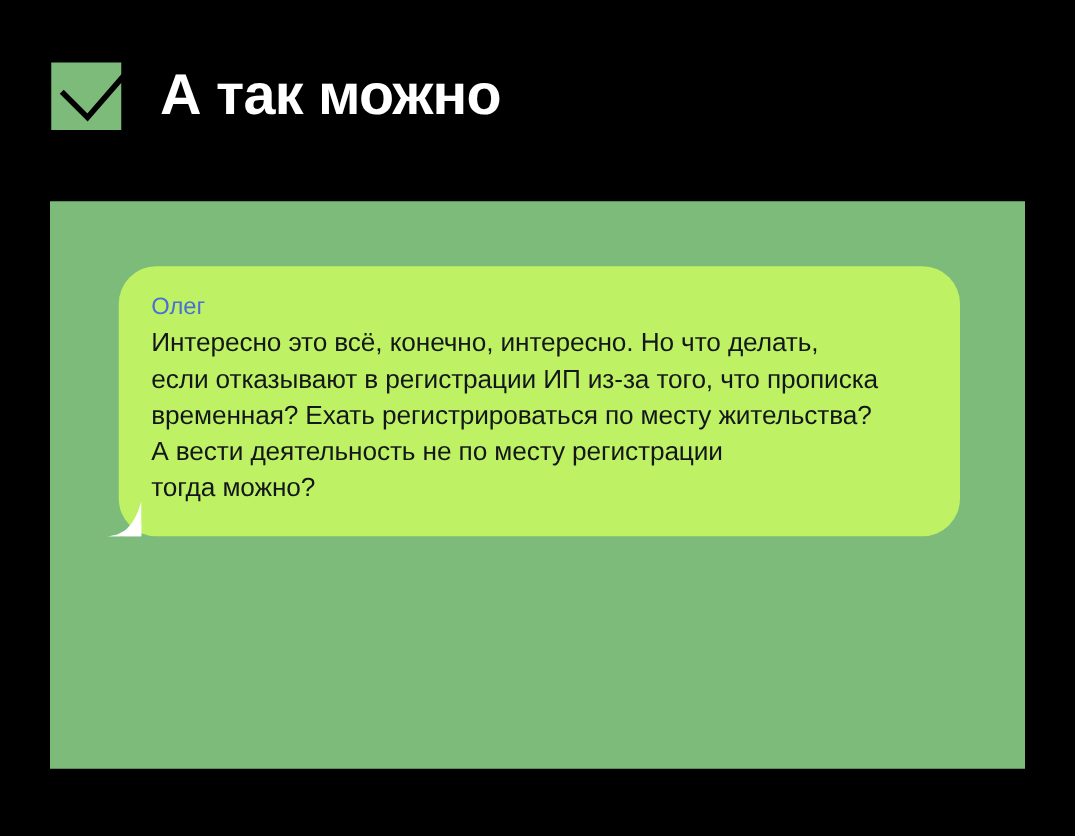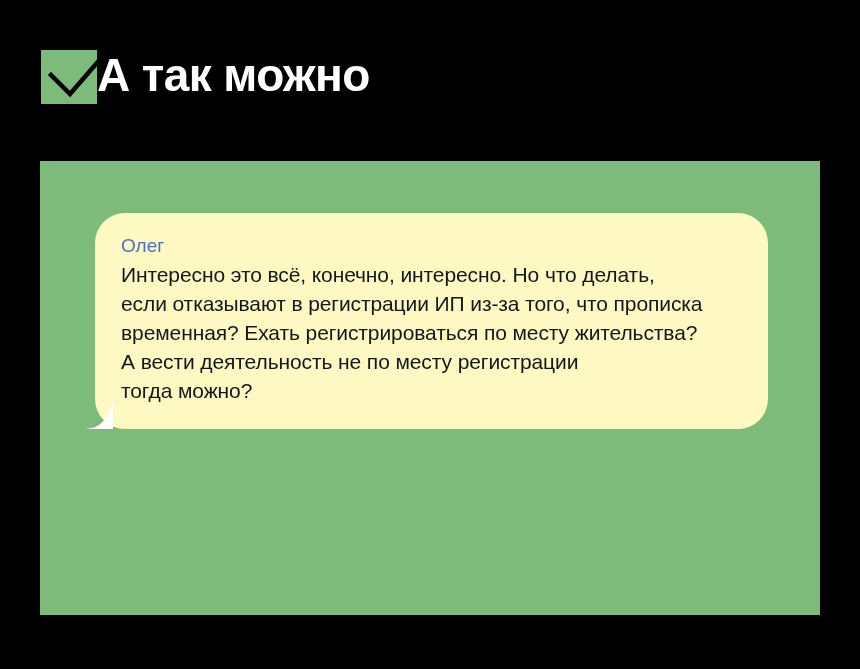--- a/index.html
+++ b/index.html
@@ -42,20 +42,21 @@
   .check-badge svg {
     position: absolute;
     left: 5px;
     top: -6px;
     width: 62px;
     height: 60px;
     overflow: visible;
   }
 
   .header-title {
+    margin-left: 31px;
     color: #ffffff;
     font-size: 46px;
     font-weight: bold;
     letter-spacing: -0.6px;
     line-height: 1;
     white-space: nowrap;
     transform: translateY(-2px);
   }
 
   
@@ -71,21 +72,21 @@
   
   .bubble-wrap {
     position: absolute;
     left: 55px;
     top: 52px;
     width: 673px;
   }
 
   .bubble {
     position: relative;
-    background: #fef9c3;
+    background: #bef264;
     border-radius: 30px;
     padding: 21px 26px 24px 26px;
     box-sizing: border-box;
     width: 673px;
   }
 
   
   .bubble-tail {
     position: absolute;
     left: -12px;

